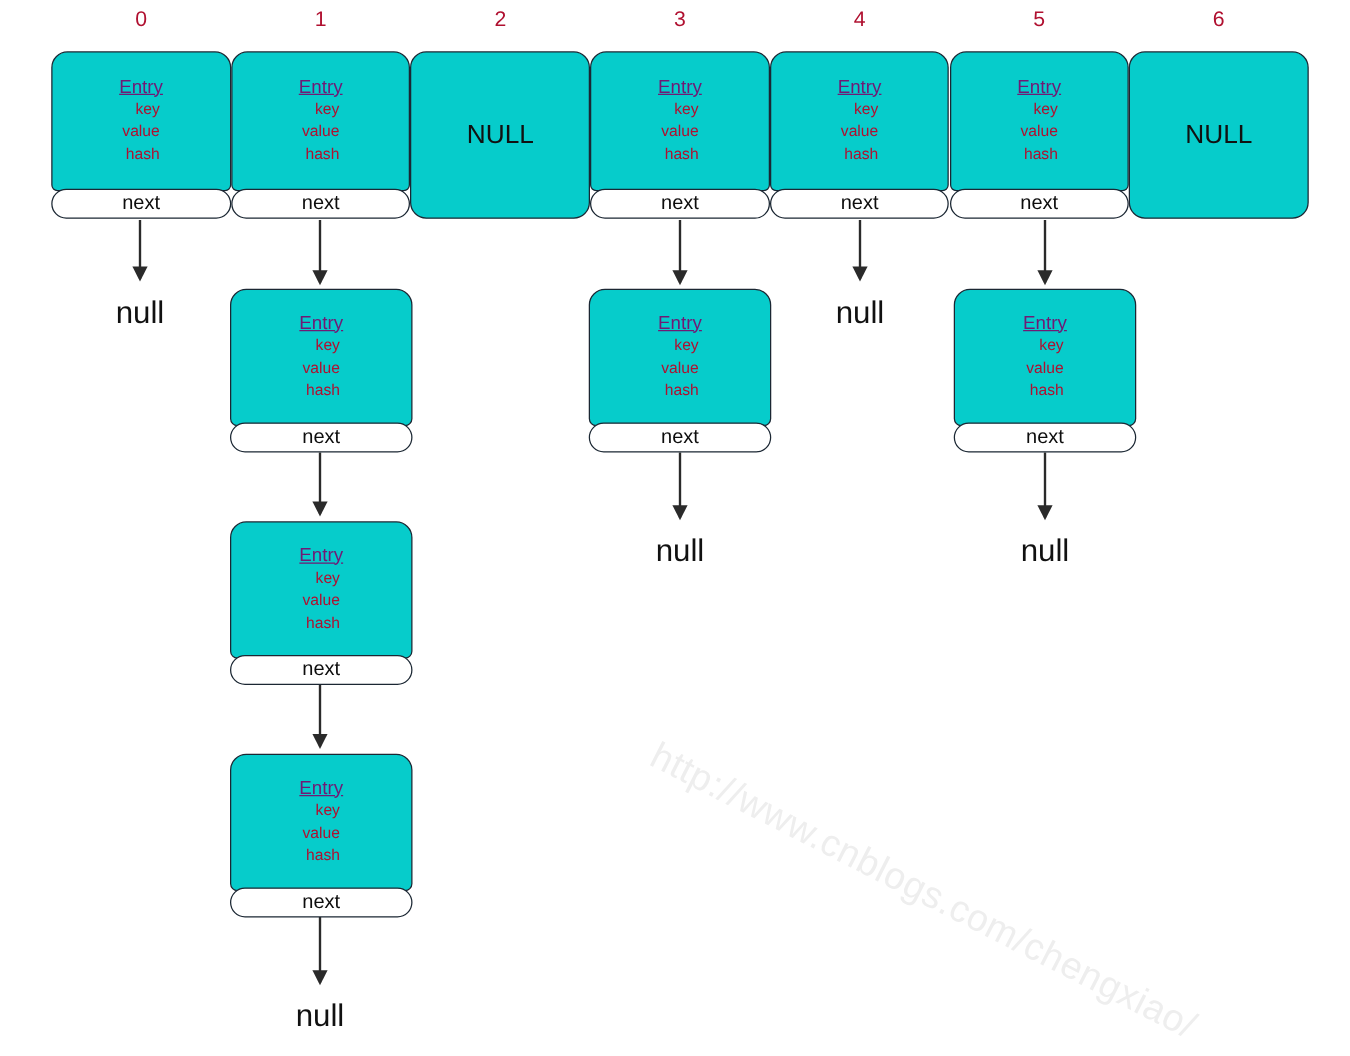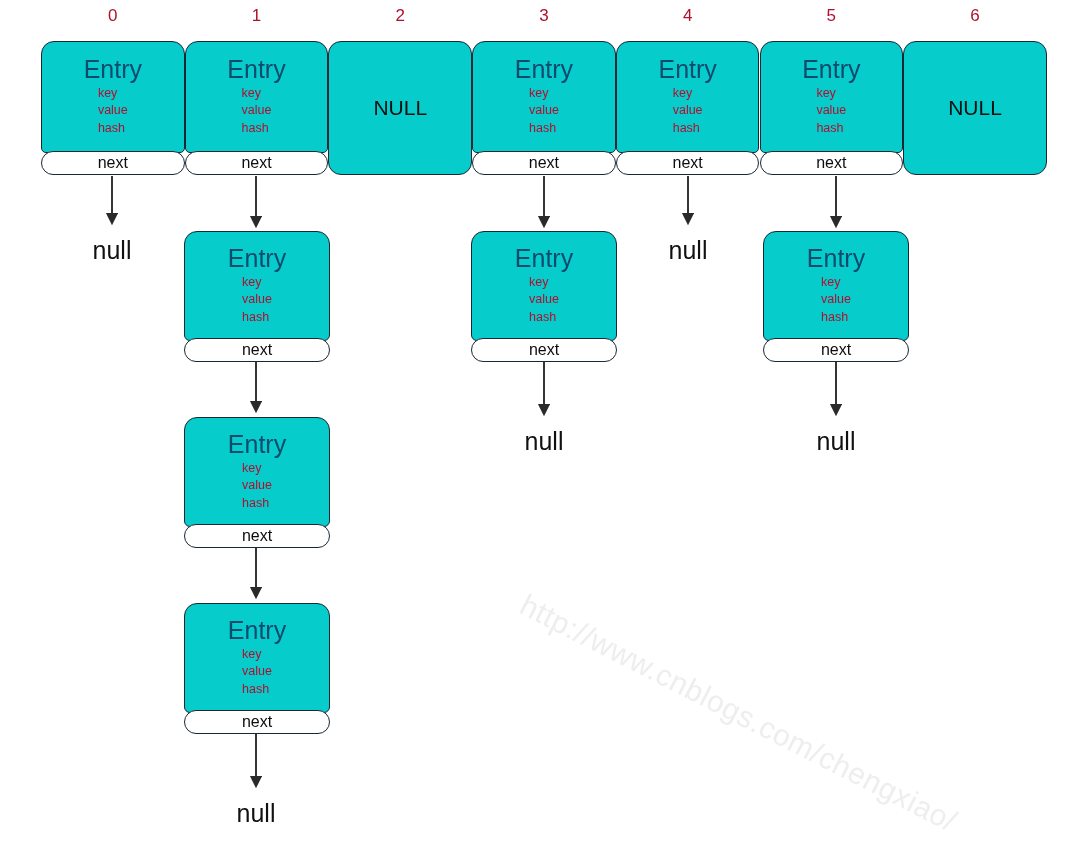--- a/index.html
+++ b/index.html
@@ -91,29 +91,30 @@
     border-radius: 12px;
     display: flex;
     align-items: center;
     justify-content: center;
     font-size: 16px;
     color: #0d0d0d;
     z-index: 5;
   }
 
   .entry-title {
-    font-size: 25px;
-    color: #0c4a6e;
+    font-size: 15px;
+    color: #701a75;
     line-height: 1.05;
     margin-bottom: 2px;
+    text-decoration: underline;
   }
   .entry-fields {
     display: flex;
     flex-direction: column;
-    align-items: flex-start;
+    align-items: flex-end;
     color: #b01030;
     font-size: 12.5px;
     line-height: 1.42;
   }
   .null-text {
     font-size: 21px;
     color: #111111;
   }
 
   

